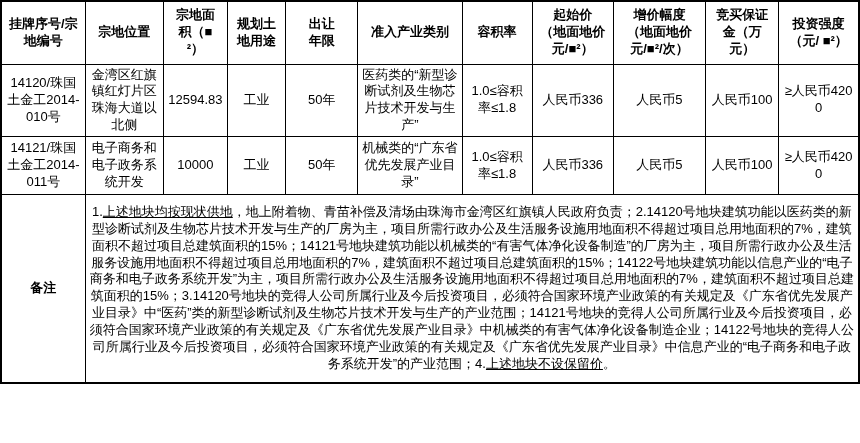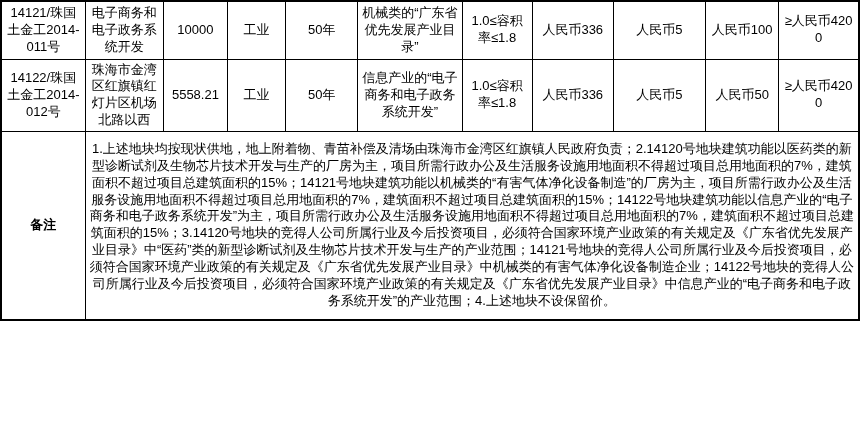--- a/index.html
+++ b/index.html
@@ -45,20 +45,21 @@
     font-size: 13px;
   }
   td.remarks-body {
     text-align: left;
     vertical-align: middle;
     padding: 4px 8px;
     font-size: 13px;
     line-height: 17px;
   }
   td.remarks-body span.u {
+    text-decoration: underline;
   }
 </style>
 </head>
 <body>
 
 <table class="land-table">
   <colgroup>
     <col style="width:84px">
       <col style="width:78px">
       <col style="width:64px">
@@ -66,48 +67,73 @@
       <col style="width:72px">
       <col style="width:104px">
     <col style="width:70px">
       <col style="width:81px">
       <col style="width:92px">
     <col style="width:73px">
       <col style="width:80px">
   </colgroup>
 
   <tbody>
+      <tr class="row-header">
+    <th>挂牌序号/宗
+地编号</th>
+    <th>宗地位置</th>
+    <th>宗地面
+积（■
+²）</th>
+    <th>规划土
+地用途</th>
+    <th>出让
+年限</th>
+    <th>准入产业类别</th>
+    <th>容积率</th>
+    <th>起始价
+（地面地价
+元/■²）</th>
+    <th>增价幅度
+（地面地价
+元/■²/次）</th>
+    <th>竞买保证
+金（万
+元）</th>
+    <th>投资强度
+（元/ ■²）</th>
+  </tr>
 
+  <tr class="row-parcel-1">
+    <td>14120/珠国土金工2014-010号</td>
+    <td>金湾区红旗镇红灯片区珠海大道以北侧</td>
+    <td>12594.83</td>
+    <td>工业</td>
+    <td>50年</td>
+    <td>医药类的“新型诊断试剂及生物芯片技术开发与生产”</td>
+    <td>1.0≤容积率≤1.8</td>
+    <td>人民币336</td>
+    <td>人民币5</td>
+    <td>人民币100</td>
+    <td>≥人民币4200</td>
+  </tr>
 
   <tr class="row-parcel-2">
     <td>14121/珠国土金工2014-011号</td>
     <td>电子商务和电子政务系统开发</td>
     <td>10000</td>
     <td>工业</td>
     <td>50年</td>
     <td>机械类的“广东省优先发展产业目录”</td>
     <td>1.0≤容积率≤1.8</td>
     <td>人民币336</td>
     <td>人民币5</td>
     <td>人民币100</td>
     <td>≥人民币4200</td>
   </tr>
 
-  <tr class="row-parcel-3">
-    <td>14122/珠国土金工2014-012号</td>
-    <td>珠海市金湾区红旗镇红灯片区机场北路以西</td>
-    <td>5558.21</td>
-    <td>工业</td>
-    <td>50年</td>
-    <td>信息产业的“电子商务和电子政务系统开发”</td>
-    <td>1.0≤容积率≤1.8</td>
-    <td>人民币336</td>
-    <td>人民币5</td>
-    <td>人民币50</td>
-    <td>≥人民币4200</td>
-  </tr>
 
   <tr class="row-remarks">
     <td class="remarks-label">备注</td>
     <td class="remarks-body" colspan="10"><span>1.</span><span class="u">上述地块均按现状供地</span><span>，地上附着物、青苗补偿及清场由珠海市金湾区红旗镇人民政府负责；2.14120号地块建筑功能以医药类的新型诊断试剂及生物芯片技术开发与生产的厂房为主，项目所需行政办公及生活服务设施用地面积不得超过项目总用地面积的7%，建筑面积不超过项目总建筑面积的15%；14121号地块建筑功能以机械类的“有害气体净化设备制造”的厂房为主，项目所需行政办公及生活服务设施用地面积不得超过项目总用地面积的7%，建筑面积不超过项目总建筑面积的15%；14122号地块建筑功能以信息产业的“电子商务和电子政务系统开发”为主，项目所需行政办公及生活服务设施用地面积不得超过项目总用地面积的7%，建筑面积不超过项目总建筑面积的15%；3.14120号地块的竞得人公司所属行业及今后投资项目，必须符合国家环境产业政策的有关规定及《广东省优先发展产业目录》中“医药”类的新型诊断试剂及生物芯片技术开发与生产的产业范围；14121号地块的竞得人公司所属行业及今后投资项目，必须符合国家环境产业政策的有关规定及《广东省优先发展产业目录》中机械类的有害气体净化设备制造企业；14122号地块的竞得人公司所属行业及今后投资项目，必须符合国家环境产业政策的有关规定及《广东省优先发展产业目录》中信息产业的“电子商务和电子政务系统开发”的产业范围；4.</span><span class="u">上述地块不设保留价</span><span>。</span></td>
   </tr>
 </tbody>
   </table>
 
 </body></html>

